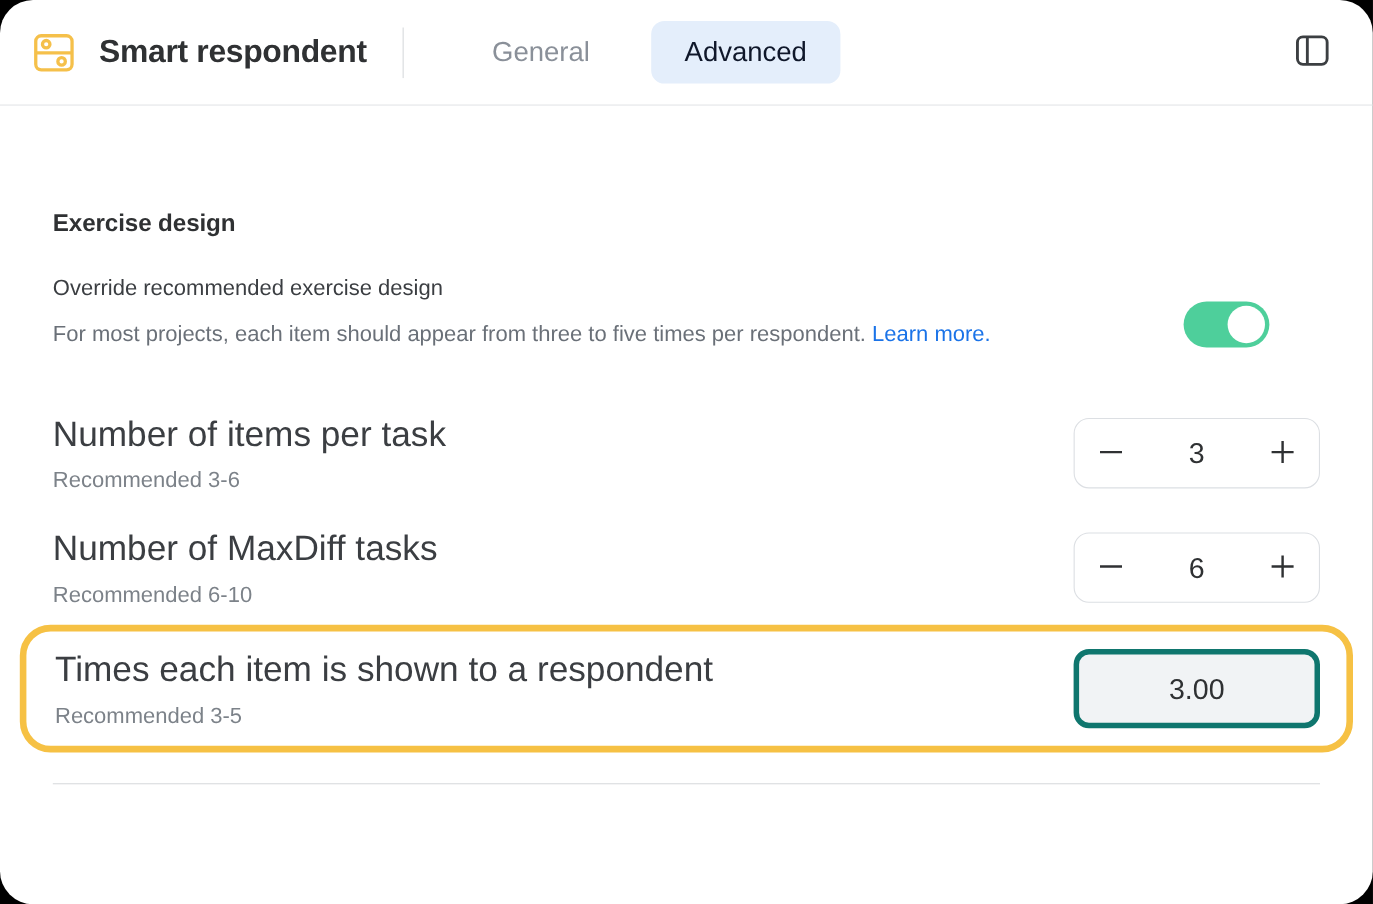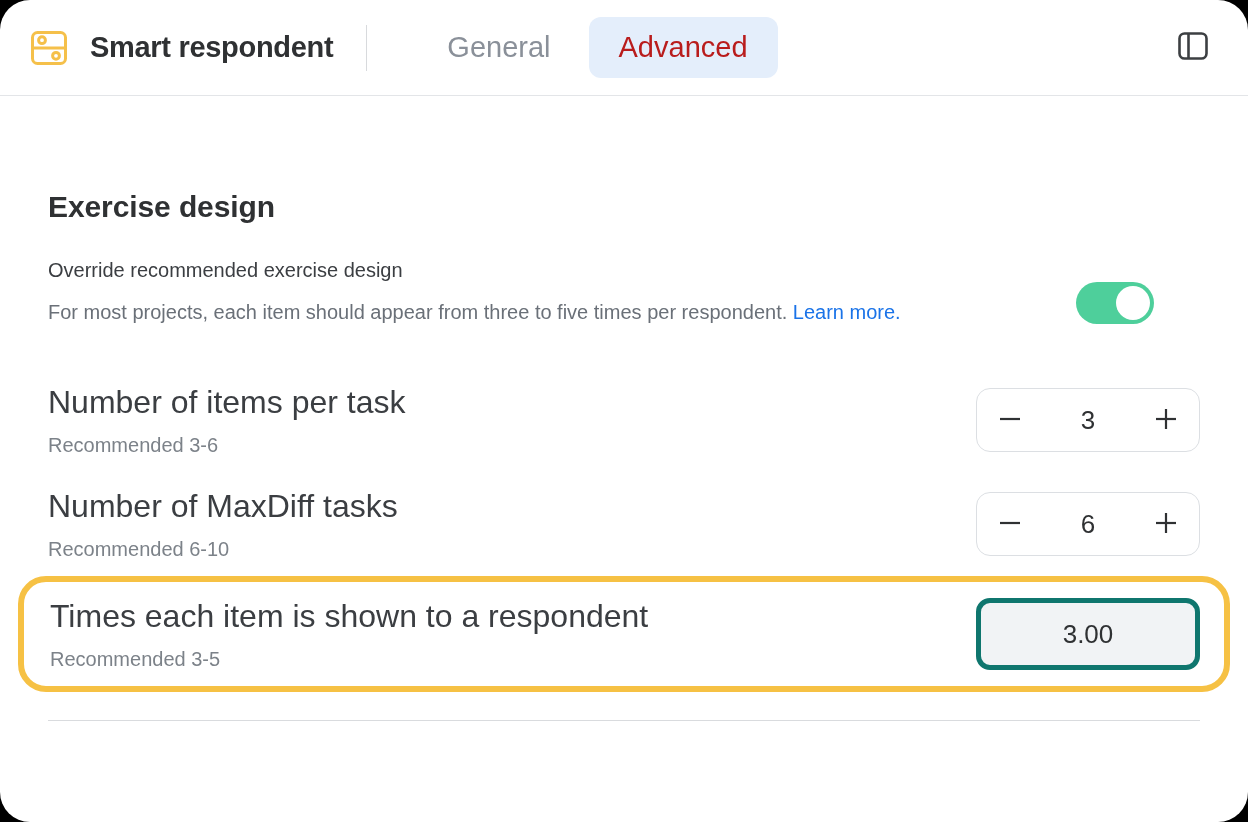--- a/index.html
+++ b/index.html
@@ -61,34 +61,35 @@
   }
 
   .tabs {
     display: flex;
     align-items: center;
     margin-left: 50px;
     gap: 8px;
   }
 
   .tab {
-    font-size: 29px;
+    font-size: 25px;
     color: #8a9099;
     padding: 14px 30px;
     border-radius: 12px;
     white-space: nowrap;
     cursor: pointer;
     background: transparent;
     border: none;
     font-family: inherit;
   }
 
   .tab.active {
     background: #e4eefb;
-    color: #b91c1c;
+    color: #0f172a;
+    margin-left: 18px;
   }
 
   .header-spacer { flex: 1 1 auto; }
 
   .panel-toggle-btn {
     width: 46px;
     height: 46px;
     display: flex;
     align-items: center;
     justify-content: center;
@@ -98,21 +99,21 @@
     margin-right: 6px;
   }
 
   
   .content {
     padding: 0 24px;
     position: relative;
   }
 
   .section-title {
-    font-size: 30px;
+    font-size: 22px;
     font-weight: 700;
     color: #2f3133;
     margin: 94px 0 0 24px;
     letter-spacing: -0.1px;
   }
 
   .override-row {
     display: flex;
     align-items: flex-start;
     margin: 34px 24px 0 24px;

